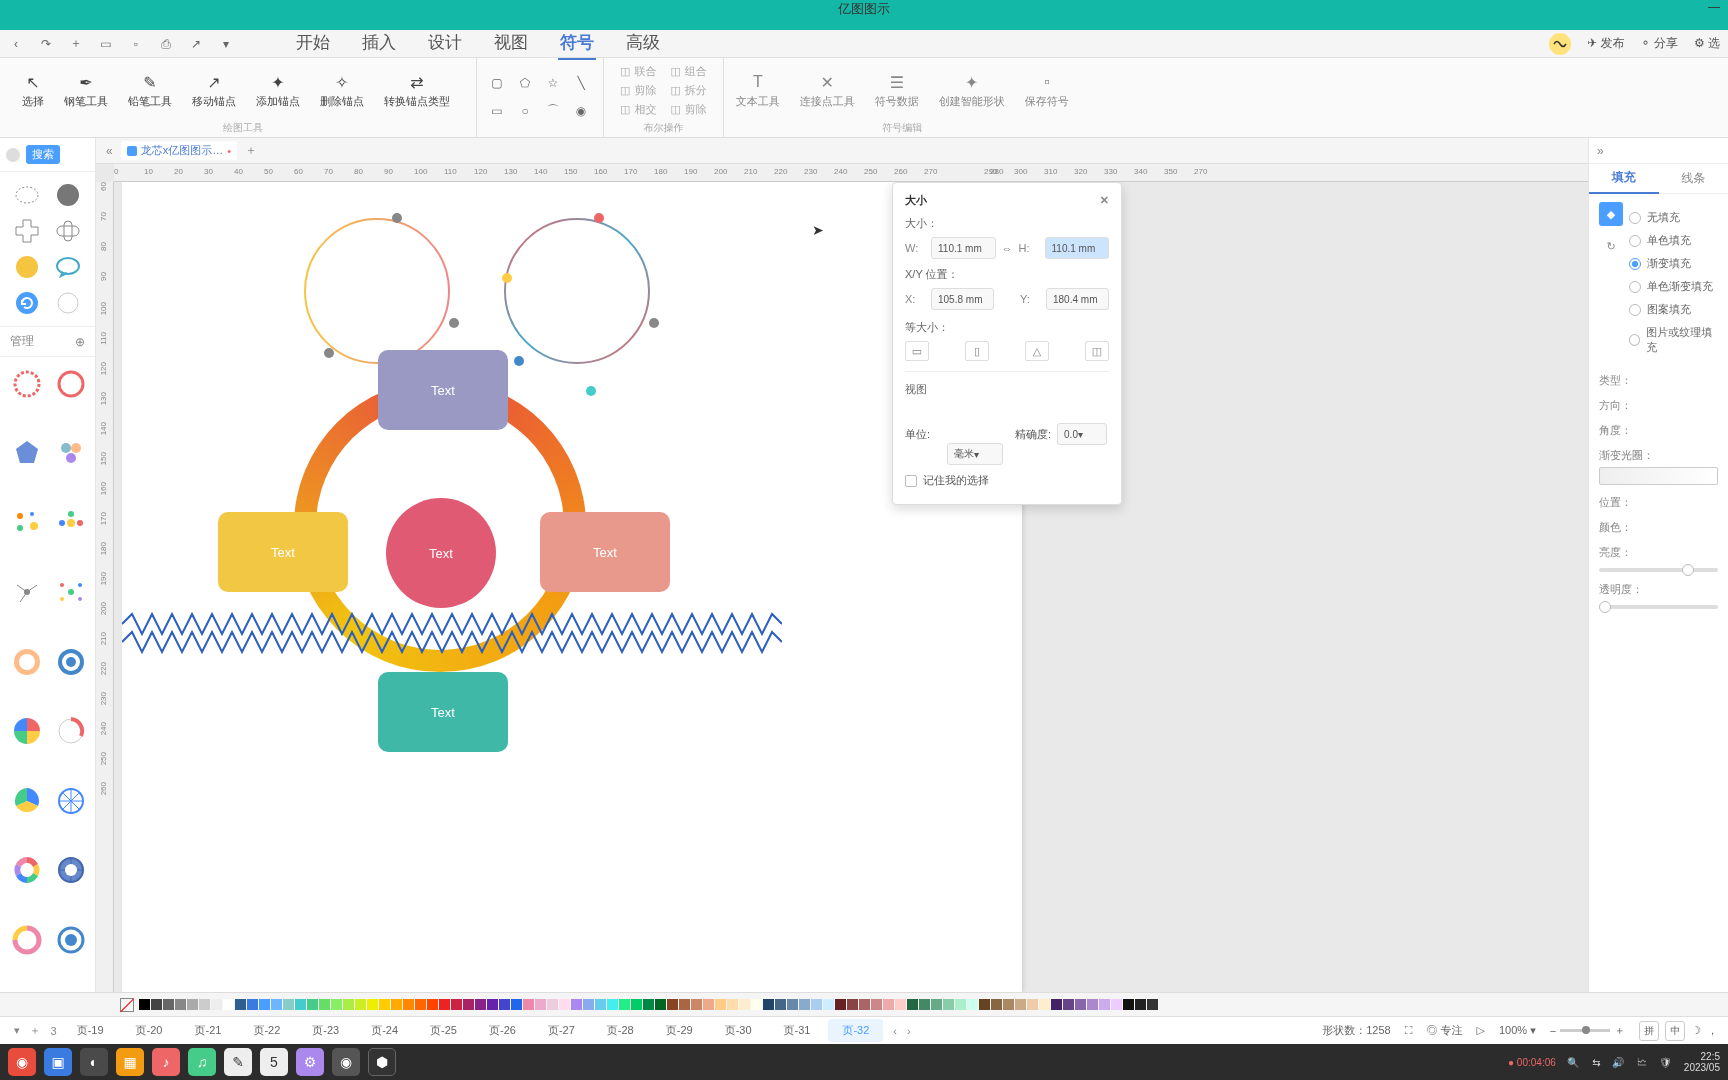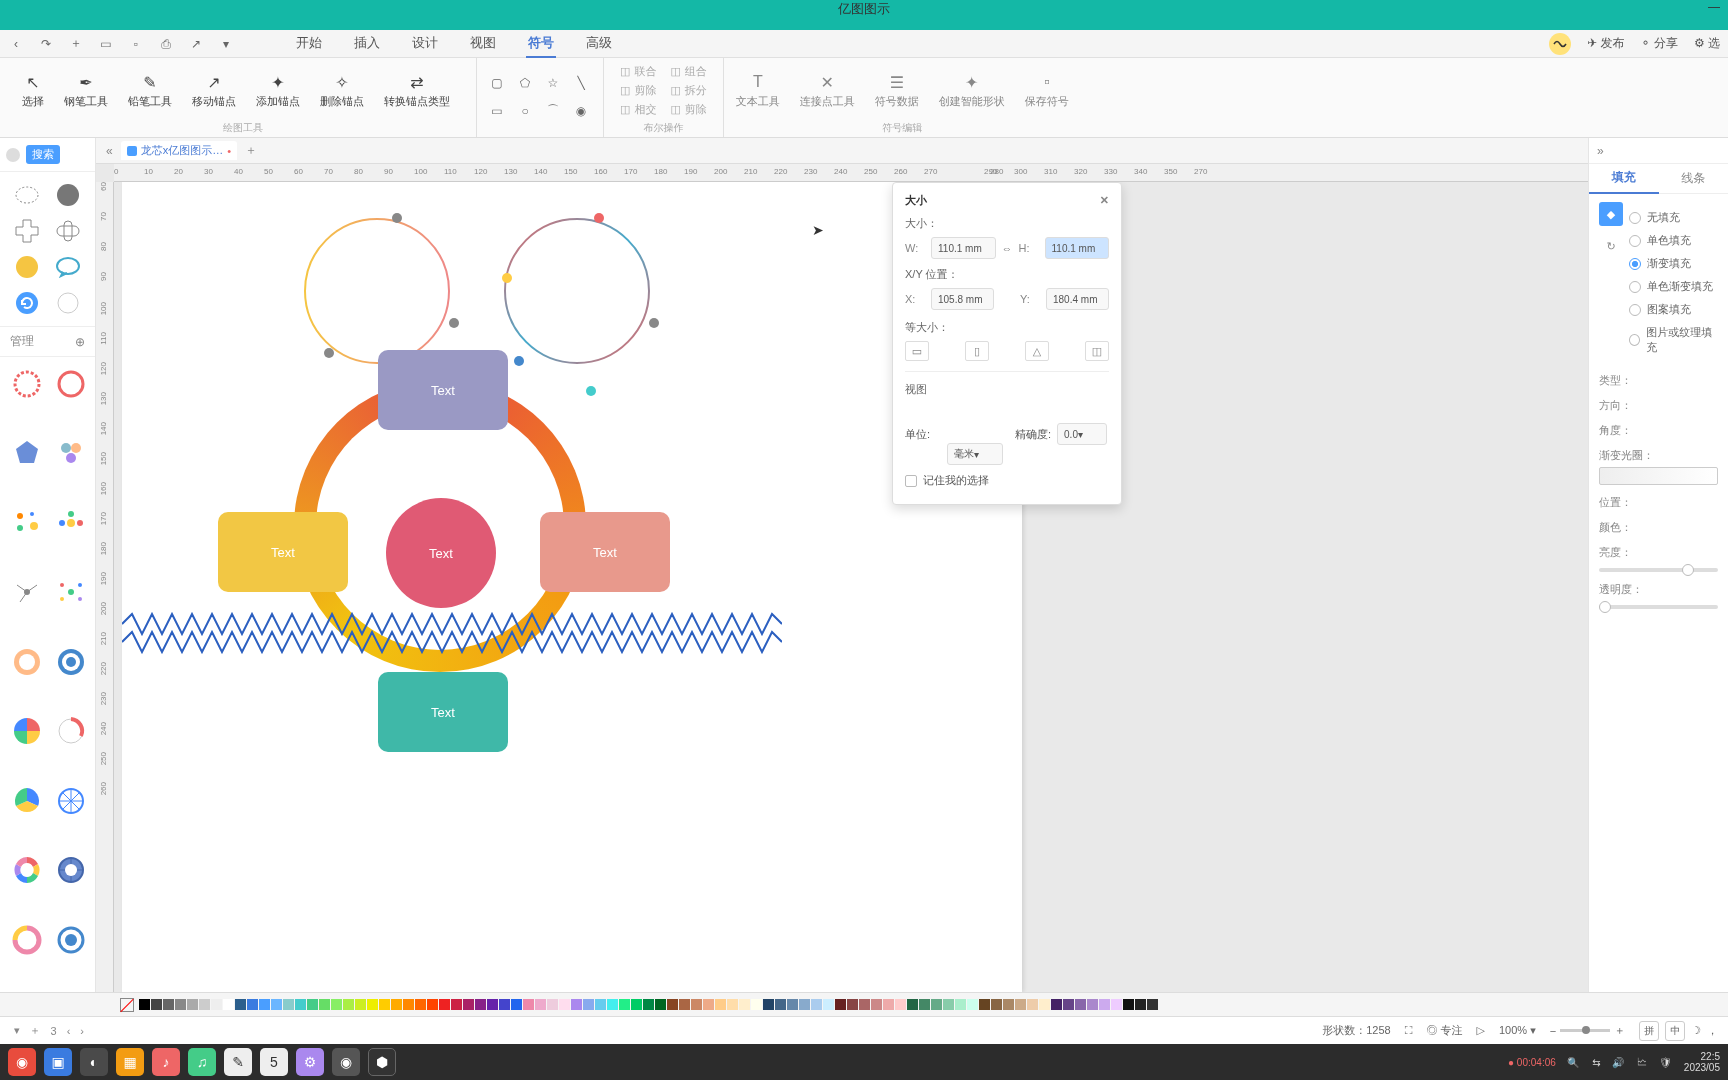--- a/index.html
+++ b/index.html
@@ -8,21 +8,21 @@
 
 .titlebar { height: 30px; background: #14b8a6; display: flex; align-items: flex-start; justify-content: center; position: relative; }
 .titlebar .title { font-size: 13px; color: #333; }
 .titlebar .win-controls { position: absolute; right: 8px; display: flex; gap: 16px; }
 
 
 .menubar { height: 28px; background: #f5f5f5; display: flex; align-items: center; padding: 0 8px; border-bottom: 1px solid #e0e0e0; }
 .qa-icons { display: flex; gap: 14px; align-items: center; color: #666; }
 .qa-icons span { display: inline-flex; width: 16px; height: 16px; align-items: center; justify-content: center; }
 .menu-tabs { display: flex; gap: 28px; margin-left: 60px; }
-.menu-tabs .tab { font-size: 13px; color: #555; cursor: pointer; padding: 4px 2px; }
+.menu-tabs .tab { font-size: 17px; color: #555; cursor: pointer; padding: 4px 2px; }
 .menu-tabs .tab.active { color: #4a7bd4; font-weight: 600; border-bottom: 2px solid #4a7bd4; }
 .menu-right { margin-left: auto; display: flex; gap: 16px; align-items: center; color: #555; font-size: 12px; }
 .avatar-sm { width: 22px; height: 22px; border-radius: 50%; background: #ffe27a; display: inline-flex; align-items: center; justify-content: center; }
 
 
 .ribbon { height: 80px; background: #fafafa; display: flex; align-items: stretch; border-bottom: 1px solid #ddd; padding: 0 10px; }
 .ribbon-group { display: flex; flex-direction: column; align-items: center; justify-content: center; padding: 0 6px; position: relative; }
 .ribbon-group.bordered { border-right: 1px solid #e0e0e0; }
 .ribbon-group .tools { display: flex; gap: 8px; }
 .tool-btn { display: flex; flex-direction: column; align-items: center; gap: 2px; padding: 4px 6px; color: #888; cursor: pointer; }
@@ -795,20 +795,36 @@
     <div class="sw" style="background: rgb(238, 204, 255);"></div>
     <div class="sw" style="background: rgb(17, 17, 17);"></div>
     <div class="sw" style="background: rgb(34, 34, 34);"></div>
     <div class="sw" style="background: rgb(51, 51, 51);"></div>
   </div>
 
 <div class="pagetabs">
   <span class="nav">▾</span>
   <span class="nav">＋</span>
   <span class="nav">3</span>
+  <div id="ptabs" style="display:flex;gap:4px;">
+      <div class="pt">页-19</div>
+      <div class="pt">页-20</div>
+      <div class="pt">页-21</div>
+      <div class="pt">页-22</div>
+      <div class="pt">页-23</div>
+      <div class="pt">页-24</div>
+      <div class="pt">页-25</div>
+      <div class="pt">页-26</div>
+      <div class="pt">页-27</div>
+      <div class="pt">页-28</div>
+      <div class="pt">页-29</div>
+      <div class="pt">页-30</div>
+      <div class="pt">页-31</div>
+      <div class="pt active">页-32</div>
+    </div>
   <span class="nav">‹</span>
   <span class="nav">›</span>
   <div class="status-right">
     <span><span>形状数：</span><span>1258</span></span>
     <span>⛶</span>
     <span>◎ <span>专注</span></span>
     <span>▷</span>
     <span><span>100%</span> ▾</span>
     <span style="display:inline-flex;align-items:center;gap:4px;">− <span style="width:50px;height:3px;background:#ccc;display:inline-block;position:relative;">
           <span style="position:absolute;left:22px;top:-3px;width:8px;height:8px;border-radius:50%;background:#888;"></span>

